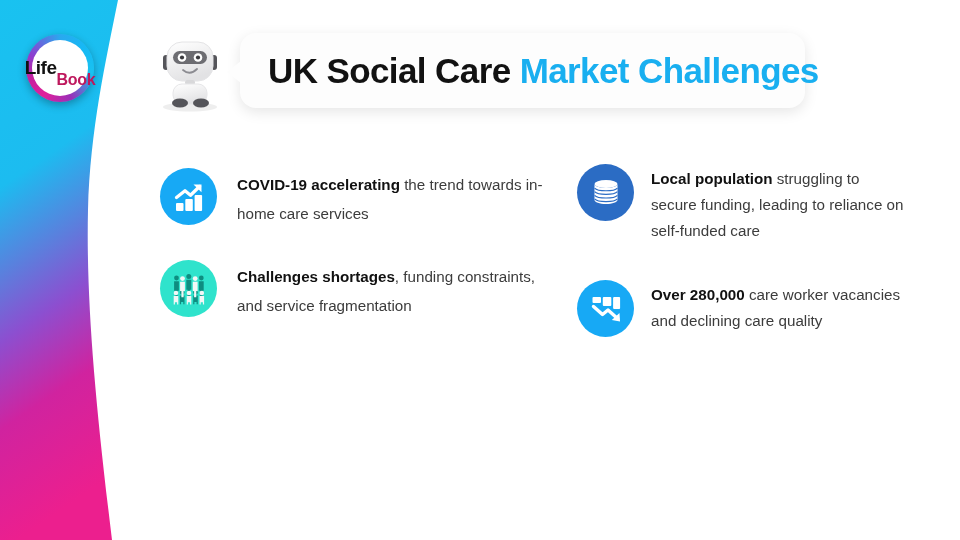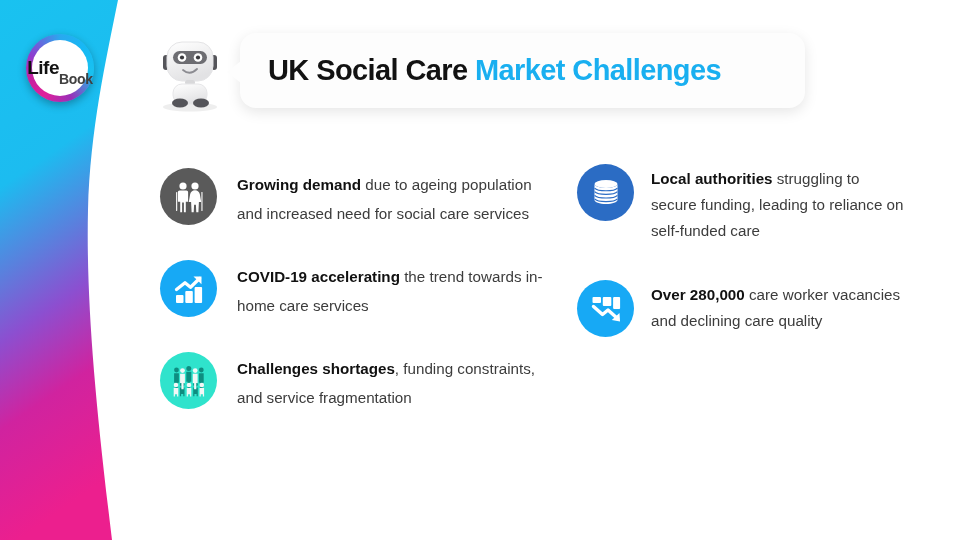--- a/index.html
+++ b/index.html
@@ -65,23 +65,23 @@
     justify-content: center;
     line-height: 0.97;
   }
   .logo-line1 {
     font-size: 19px;
     font-weight: 700;
     color: #111111;
     letter-spacing: -0.5px;
   }
   .logo-line2 {
-    font-size: 14px;
+    font-size: 16px;
     font-weight: 700;
-    color: #404040;
+    color: #be185d;
     letter-spacing: -0.3px;
     margin-top: 24px;
   }
 
   
   .robot {
     position: absolute;
     left: 152px;
     top: 28px;
     width: 76px;
@@ -108,21 +108,21 @@
     left: -13px;
     top: 28px;
     width: 0;
     height: 0;
     border-top: 11px solid transparent;
     border-bottom: 11px solid transparent;
     border-right: 14px solid #fdfdfd;
   }
   .title-text {
     padding-left: 28px;
-    font-size: 29px;
+    font-size: 35px;
     font-weight: 700;
     letter-spacing: -0.6px;
     white-space: nowrap;
   }
   .title-dark { color: #121212; }
   .title-accent { color: #19aff0; }
 
   
   .col {
     position: absolute;
@@ -219,37 +219,20 @@
 
   <div class="title-bubble">
     <div class="title-tail"></div>
     <div class="title-text">
       <span class="title-dark">UK Social Care </span><span class="title-accent">Market Challenges</span>
     </div>
   </div>
 
   <div class="col col-left">
 
-    <div class="bullet">
-      <div class="bullet-icon" style="background:#5a5a5a">
-        <svg viewBox="0 0 40 40" width="40" height="40" aria-hidden="true">
-          <g fill="#ffffff">
-            <circle cx="14" cy="9" r="3.6"></circle>
-            <path d="M10.6,13.5h6.8c1,0,1.7,.8,1.7,1.8v9.5h-2.3v10.5h-1.9V25.5h-1.8v9.8h-1.9V24.8H8.9v-9.5c0-1,.8-1.8,1.7-1.8z"></path>
-            <rect x="7.1" y="15" width="1.1" height="19" rx="0.5"></rect>
-            <circle cx="26" cy="9" r="3.6"></circle>
-            <path d="M26,13.3c2.6,0,4.5,1.6,4.9,4.2l1.3,7.4h-2.3l-.5,10.4h-2.1l-.4-7.6h-1.8l-.4,7.6h-2.1l-.5-10.4h-2.3l1.3-7.4c.4-2.6,2.3-4.2,4.9-4.2z"></path>
-            <rect x="32.4" y="15" width="1.1" height="19" rx="0.5"></rect>
-          </g>
-        </svg>
-      </div>
-      <div class="bullet-text">
-        <b>Growing demand</b><span> due to ageing population and increased need for social care services</span>
-      </div>
-    </div>
 
     <div class="bullet">
       <div class="bullet-icon" style="background:#17a9f5">
         <svg viewBox="0 0 40 40" width="40" height="40" aria-hidden="true">
           <g fill="#ffffff">
             <rect x="7" y="26" width="7.5" height="8" rx="1"></rect>
             <rect x="16.3" y="22" width="7.5" height="12" rx="1"></rect>
             <rect x="25.6" y="18" width="7.5" height="16" rx="1"></rect>
             <path d="M7.5,20.5 L16,13.8 L21.5,18.2 L30.5,9.5" stroke="#ffffff" stroke-width="3.3" fill="none" stroke-linecap="round" stroke-linejoin="round"></path>
             <path d="M24.5,7.5 L32.5,7.5 L32.5,15.3 Z"></path>
@@ -308,21 +291,21 @@
           </g>
           <g stroke="#2b6cc4" stroke-width="1.1" fill="none">
             <path d="M8.6,15.1c1.4,1.6,5.8,2.7,11.4,2.7s10-1.1,11.4-2.7"></path>
             <path d="M8.6,18.7c1.4,1.6,5.8,2.7,11.4,2.7s10-1.1,11.4-2.7"></path>
             <path d="M8.6,22.3c1.4,1.6,5.8,2.7,11.4,2.7s10-1.1,11.4-2.7"></path>
             <path d="M8.6,25.9c1.4,1.6,5.8,2.7,11.4,2.7s10-1.1,11.4-2.7"></path>
           </g>
         </svg>
       </div>
       <div class="bullet-text">
-        <b>Local authorities</b><span> struggling to secure funding, leading to reliance on self-funded care</span>
+        <b>Local population</b><span> struggling to secure funding, leading to reliance on self-funded care</span>
       </div>
     </div>
 
     <div class="bullet">
       <div class="bullet-icon" style="background:#17a9f5">
         <svg viewBox="0 0 40 40" width="40" height="40" aria-hidden="true">
           <g fill="#ffffff">
             <rect x="6.5" y="8" width="8.5" height="6" rx="1"></rect>
             <rect x="16.8" y="8" width="8.5" height="9" rx="1"></rect>
             <rect x="27.1" y="8" width="7" height="12" rx="1"></rect>

